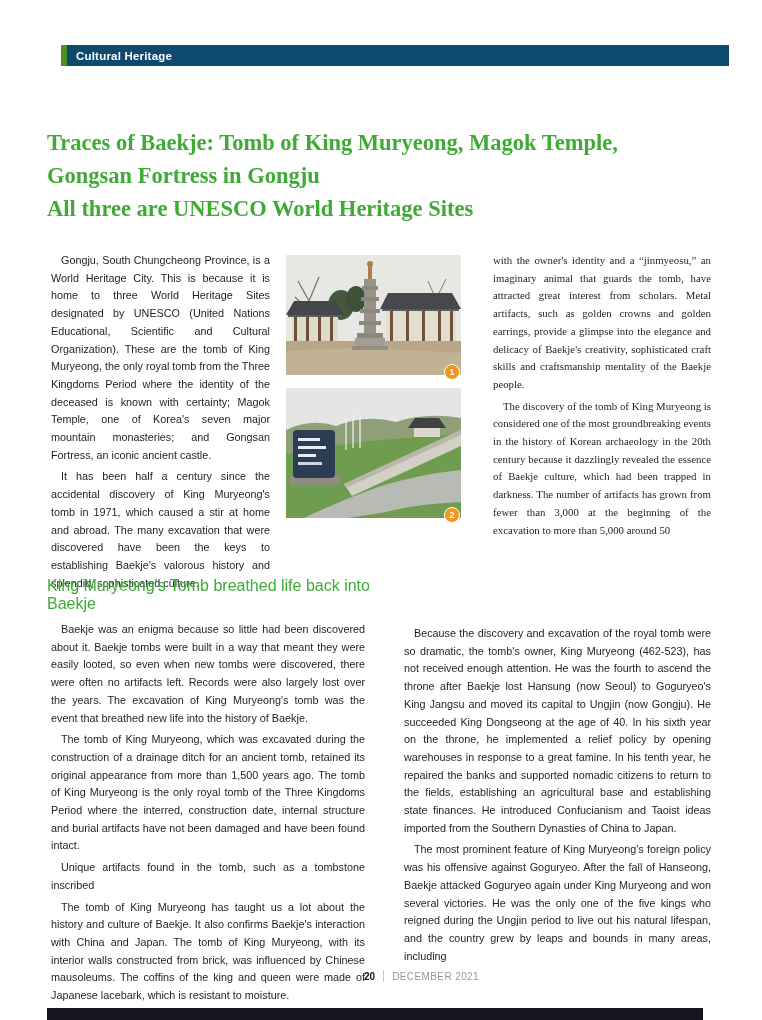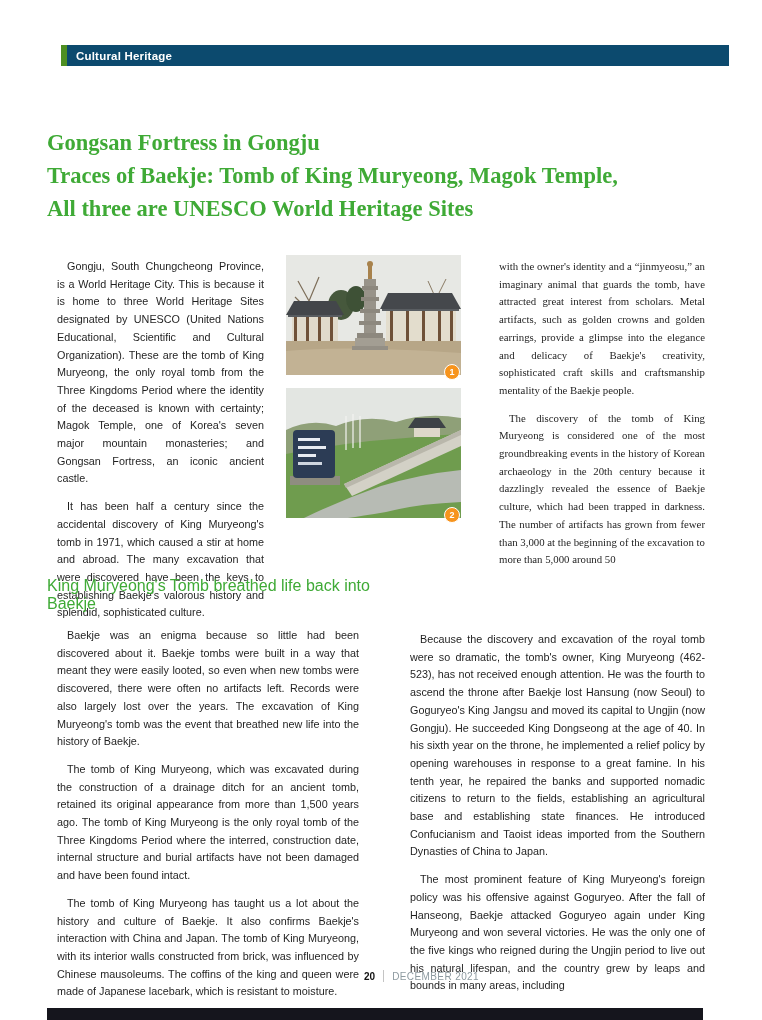--- a/index.html
+++ b/index.html
@@ -33,21 +33,21 @@
     left: 47px; top: 126px; width: 660px;
     font-family: "Liberation Serif", "DejaVu Serif", serif;
     font-weight: bold;
     color: #3faa36;
     font-size: 22.5px;
     line-height: 33px;
   }
 
   
   .bodytext { font-size: 10.8px; line-height: 17.7px; text-align: justify; }
-  .bodytext p { margin: 10px; }
+  .bodytext p { margin: 4px; }
   .indent { text-indent: 10px; }
 
   .col-intro-left  { position: absolute; left: 47px;  top: 248px; width: 227px; }
   .col-intro-right { position: absolute; left: 489px; top: 248px; width: 226px; font-family: Liberation Serif, serif; }
   .right-cont      { position: absolute; left: 400px; top: 549px; width: 315px; }
   .col-body-left   { position: absolute; left: 47px;  top: 617px; width: 322px; }
   .col-body-right  { position: absolute; left: 400px; top: 621px; width: 315px; }
 
   .green-heading {
     position: absolute;
@@ -89,22 +89,22 @@
 <body>
 
 <div class="page">
 
   <div class="tag-bar">
     <div class="tag-accent"></div>
     <span class="tag-label">Cultural Heritage</span>
   </div>
 
   <div class="title">
+    <div>Traces of Baekje: Tomb of King Muryeong, Magok Temple,</div>
     <div>Gongsan Fortress in Gongju</div>
-    <div>Traces of Baekje: Tomb of King Muryeong, Magok Temple,</div>
     <div>All three are UNESCO World Heritage Sites</div>
   </div>
 
   <div class="col-intro-left bodytext">
     <p class="indent">Gongju, South Chungcheong Province, is a World Heritage City. This is because it is home to three World Heritage Sites designated by UNESCO (United Nations Educational, Scientific and Cultural Organization). These are the tomb of King Muryeong, the only royal tomb from the Three Kingdoms Period where the identity of the deceased is known with certainty; Magok Temple, one of Korea's seven major mountain monasteries; and Gongsan Fortress, an iconic ancient castle.</p>
     <p class="indent">It has been half a century since the accidental discovery of King Muryeong's tomb in 1971, which caused a stir at home and abroad. The many excavation that were discovered have been the keys to establishing Baekje's valorous history and splendid, sophisticated culture.</p>
   </div>
 
   <div class="photo-stack">
     <figure class="photo-fig">
@@ -189,22 +189,22 @@
   <div class="col-intro-right bodytext">
     <p>with the owner's identity and a “jinmyeosu,” an imaginary animal that guards the tomb, have attracted great interest from scholars. Metal artifacts, such as golden crowns and golden earrings, provide a glimpse into the elegance and delicacy of Baekje's creativity, sophisticated craft skills and craftsmanship mentality of the Baekje people.</p>
     <p class="indent">The discovery of the tomb of King Muryeong is considered one of the most groundbreaking events in the history of Korean archaeology in the 20th century because it dazzlingly revealed the essence of Baekje culture, which had been trapped in darkness. The number of artifacts has grown from fewer than 3,000 at the beginning of the excavation to more than 5,000 around 50</p>
   </div>
 
 
   <div class="green-heading heading-tomb">King Muryeong's Tomb breathed life back into Baekje</div>
   <div class="col-body-left bodytext">
     <p class="indent">Baekje was an enigma because so little had been discovered about it. Baekje tombs were built in a way that meant they were easily looted, so even when new tombs were discovered, there were often no artifacts left. Records were also largely lost over the years. The excavation of King Muryeong's tomb was the event that breathed new life into the history of Baekje.</p>
     <p class="indent">The tomb of King Muryeong, which was excavated during the construction of a drainage ditch for an ancient tomb, retained its original appearance from more than 1,500 years ago. The tomb of King Muryeong is the only royal tomb of the Three Kingdoms Period where the interred, construction date, internal structure and burial artifacts have not been damaged and have been found intact.</p>
+    <p class="indent">Unique artifacts found in the tomb, such as a tombstone inscribed</p>
     <p class="indent">The tomb of King Muryeong has taught us a lot about the history and culture of Baekje. It also confirms Baekje's interaction with China and Japan. The tomb of King Muryeong, with its interior walls constructed from brick, was influenced by Chinese mausoleums. The coffins of the king and queen were made of Japanese lacebark, which is resistant to moisture.</p>
-    <p class="indent">Unique artifacts found in the tomb, such as a tombstone inscribed</p>
   </div>
 
   <div class="col-body-right bodytext">
     <p class="indent">Because the discovery and excavation of the royal tomb were so dramatic, the tomb's owner, King Muryeong (462-523), has not received enough attention. He was the fourth to ascend the throne after Baekje lost Hansung (now Seoul) to Goguryeo's King Jangsu and moved its capital to Ungjin (now Gongju). He succeeded King Dongseong at the age of 40. In his sixth year on the throne, he implemented a relief policy by opening warehouses in response to a great famine. In his tenth year, he repaired the banks and supported nomadic citizens to return to the fields, establishing an agricultural base and establishing state finances. He introduced Confucianism and Taoist ideas imported from the Southern Dynasties of China to Japan.</p>
     <p class="indent">The most prominent feature of King Muryeong's foreign policy was his offensive against Goguryeo. After the fall of Hanseong, Baekje attacked Goguryeo again under King Muryeong and won several victories. He was the only one of the five kings who reigned during the Ungjin period to live out his natural lifespan, and the country grew by leaps and bounds in many areas, including</p>
   </div>
 
   <div class="footer">
     <span class="pageno">20</span>
     <span class="divider"></span>

